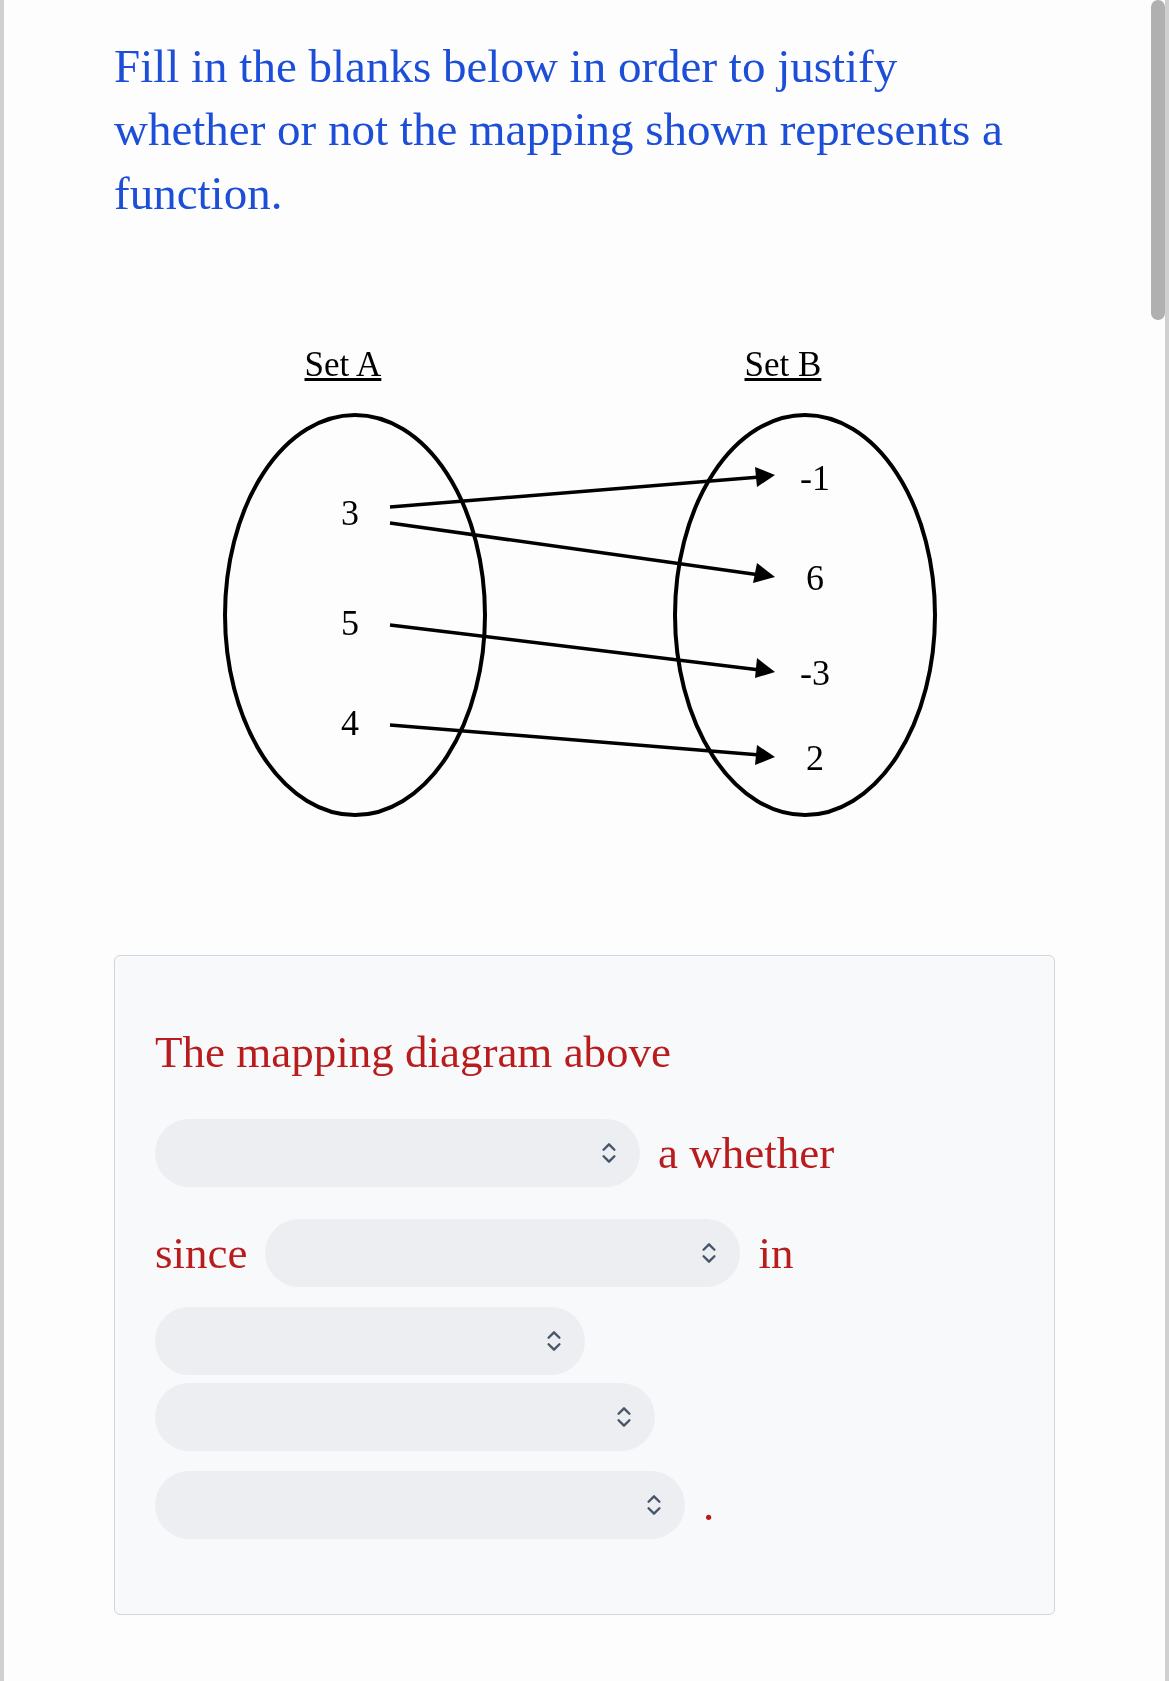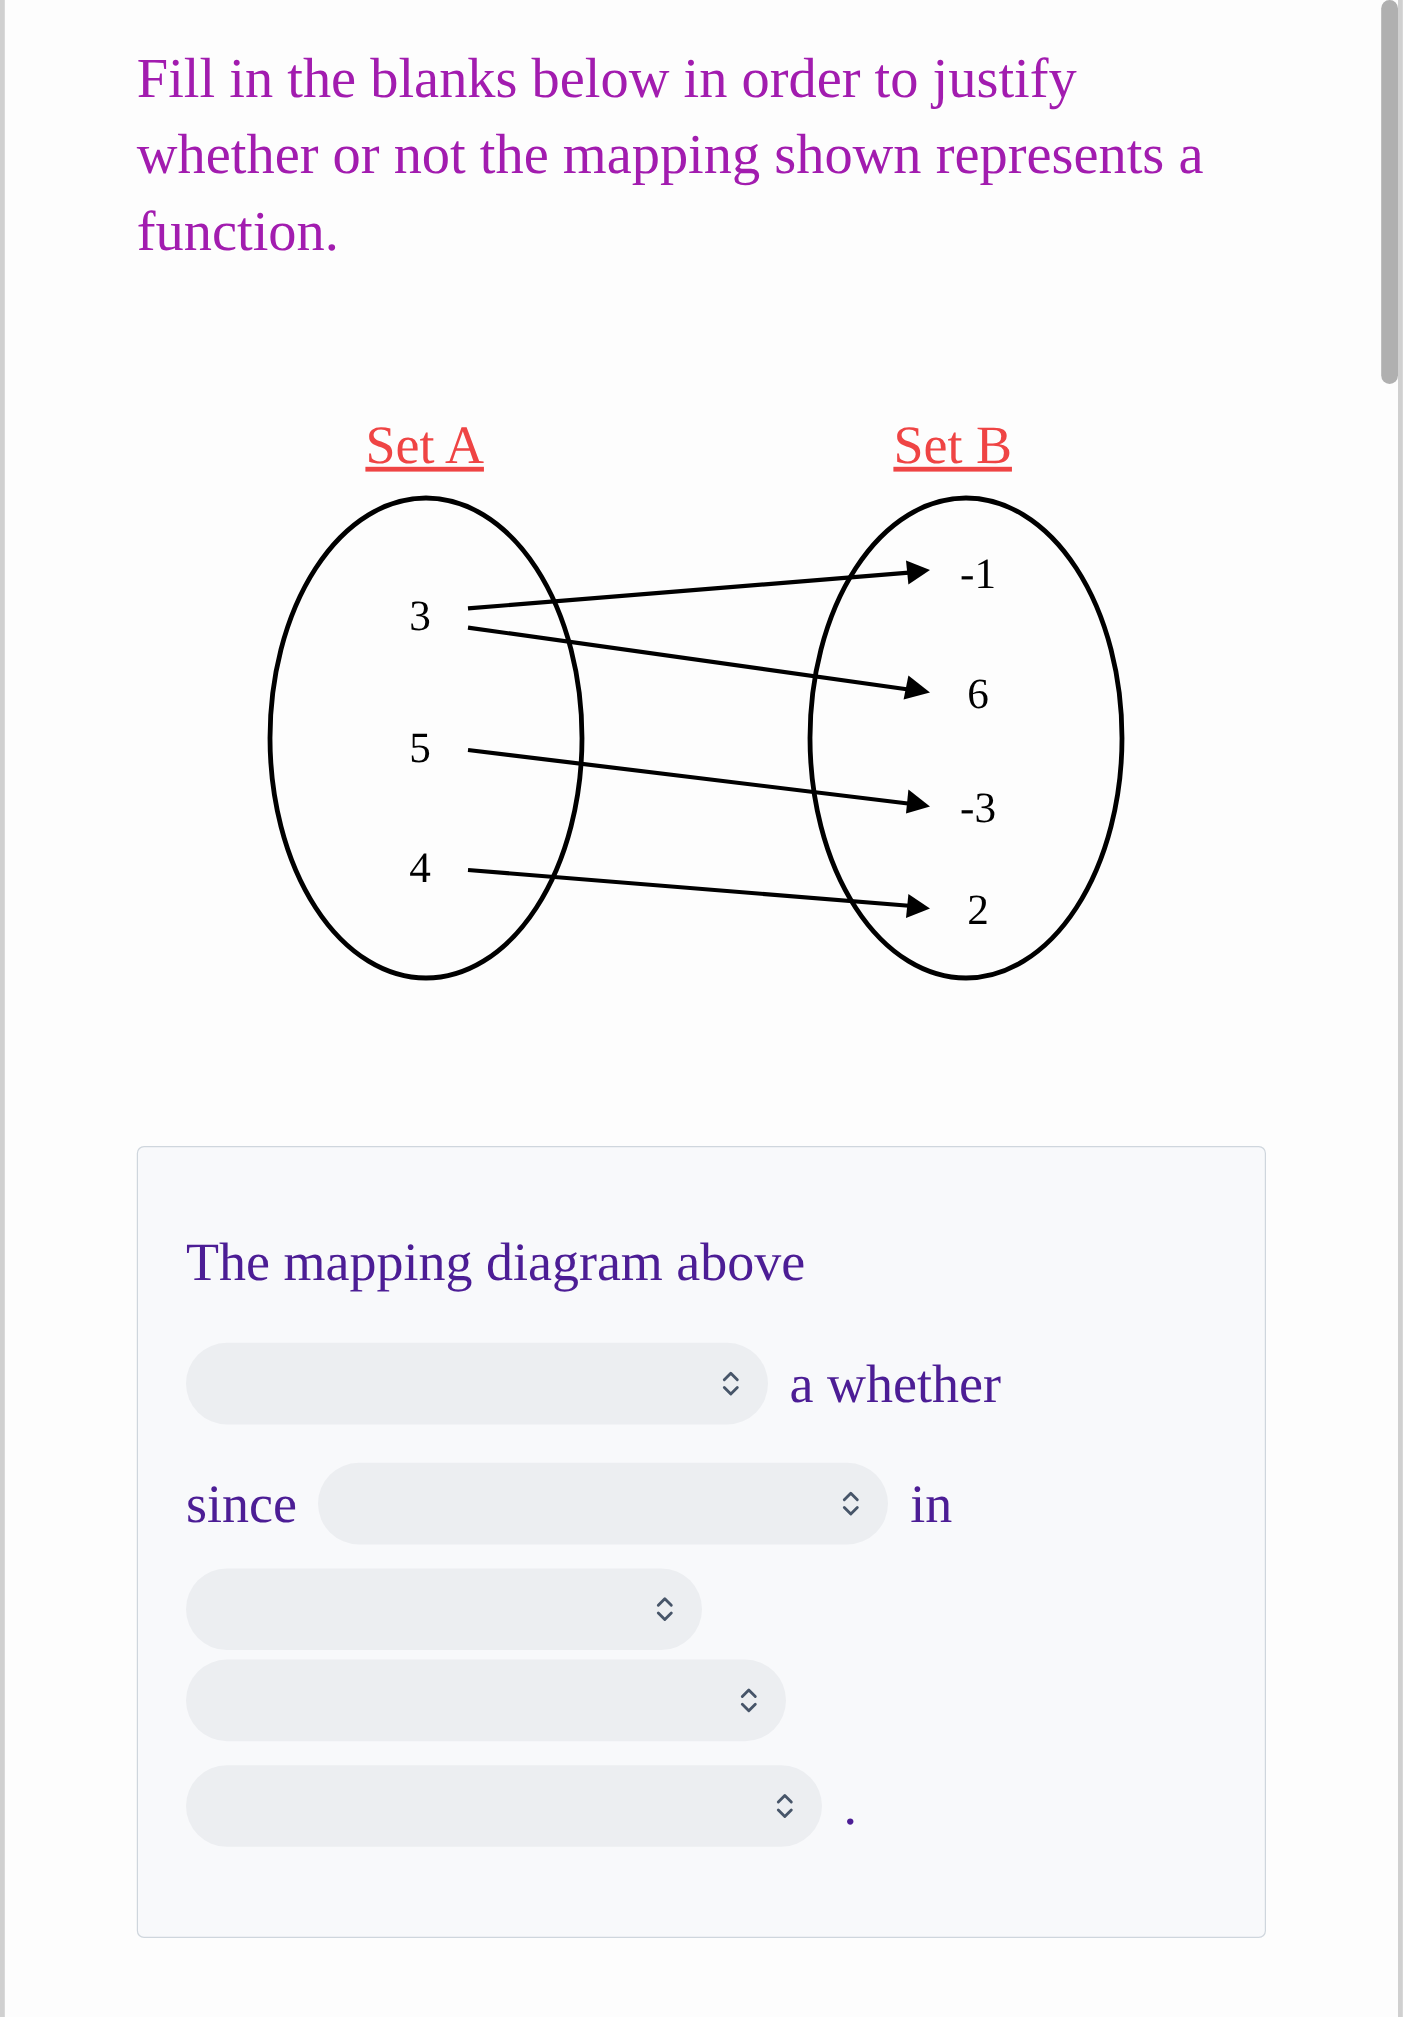--- a/index.html
+++ b/index.html
@@ -24,34 +24,34 @@
     position: absolute;
     right: 0;
     top: 0;
     width: 14px;
     height: 320px;
     background: #b0b0b0;
     border-radius: 7px;
   }
   .question-text {
     font-size: 47px;
-    color: #a21caf;
+    color: #1d4ed8;
     line-height: 1.35;
     margin-bottom: 120px;
   }
   .diagram-area {
     position: relative;
     width: 800px;
     height: 490px;
     margin: 0 auto 120px auto;
   }
   .set-label {
     position: absolute;
-    font-size: 45px;
-    color: #ef4444;
+    font-size: 35px;
+    color: #000000;
     text-decoration: underline;
     font-family: Georgia, serif;
   }
   .label-a { top: 0; left: 120px; }
   .label-b { top: 0; left: 560px; }
 
   .diagram-svg {
     position: absolute;
     top: 60px;
     left: 0;
@@ -75,21 +75,21 @@
     font-size: 36px;
     fill: #000;
   }
 
   .answer-box {
     border: 1.5px solid #cfd6dd;
     background: #f8f9fb;
     border-radius: 6px;
     padding: 50px 40px 55px 40px;
     font-size: 45px;
-    color: #4c1d95;
+    color: #b91c1c;
     line-height: 2.05;
   }
   .answer-line {
     display: flex;
     align-items: center;
     flex-wrap: nowrap;
     gap: 18px;
     margin-bottom: 8px;
   }
   .dropdown {

